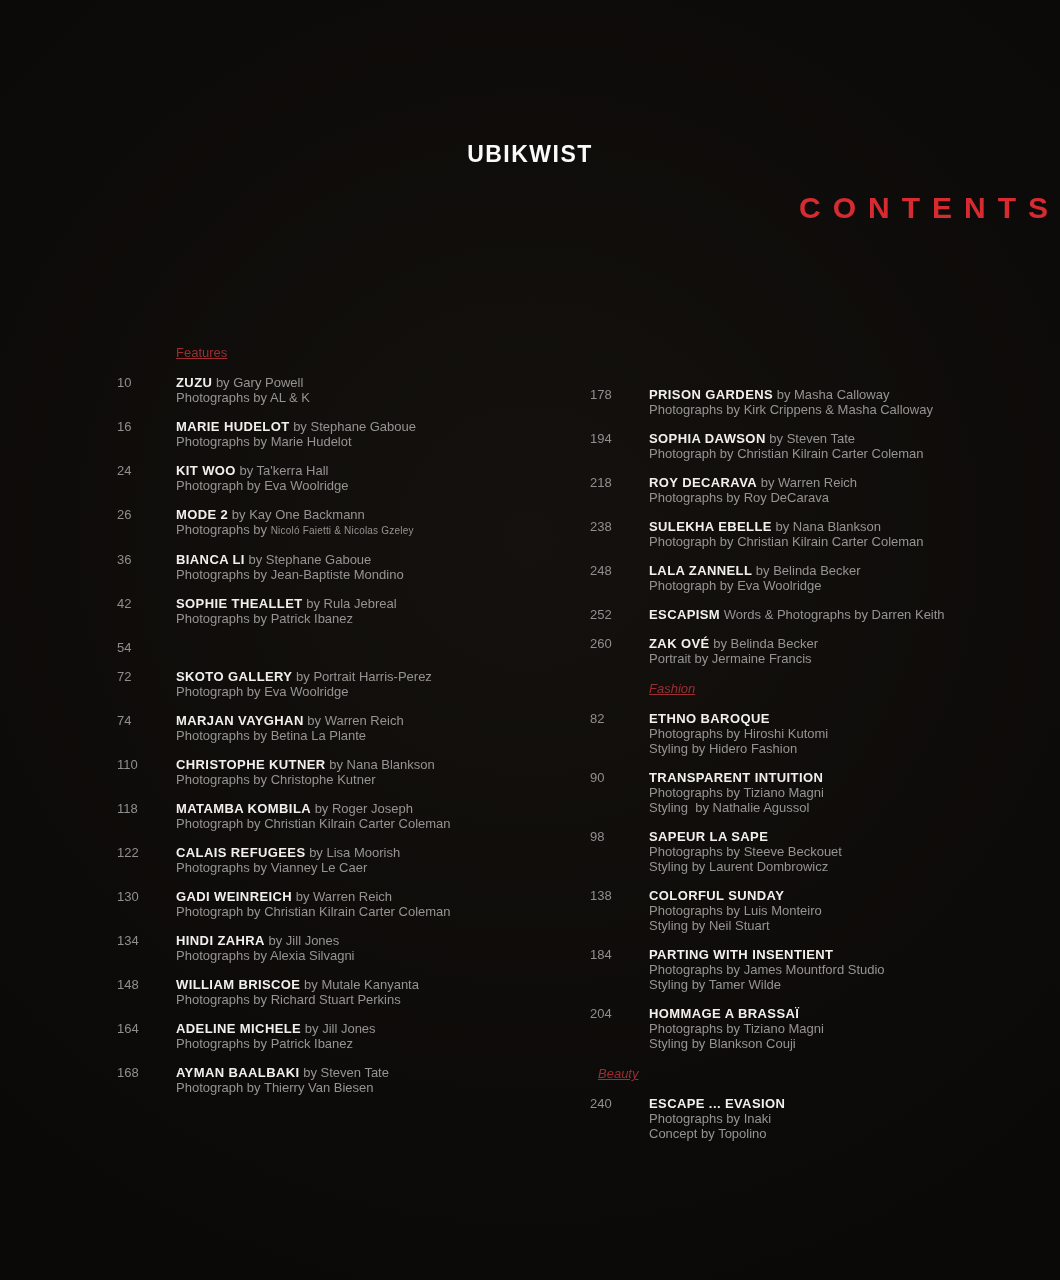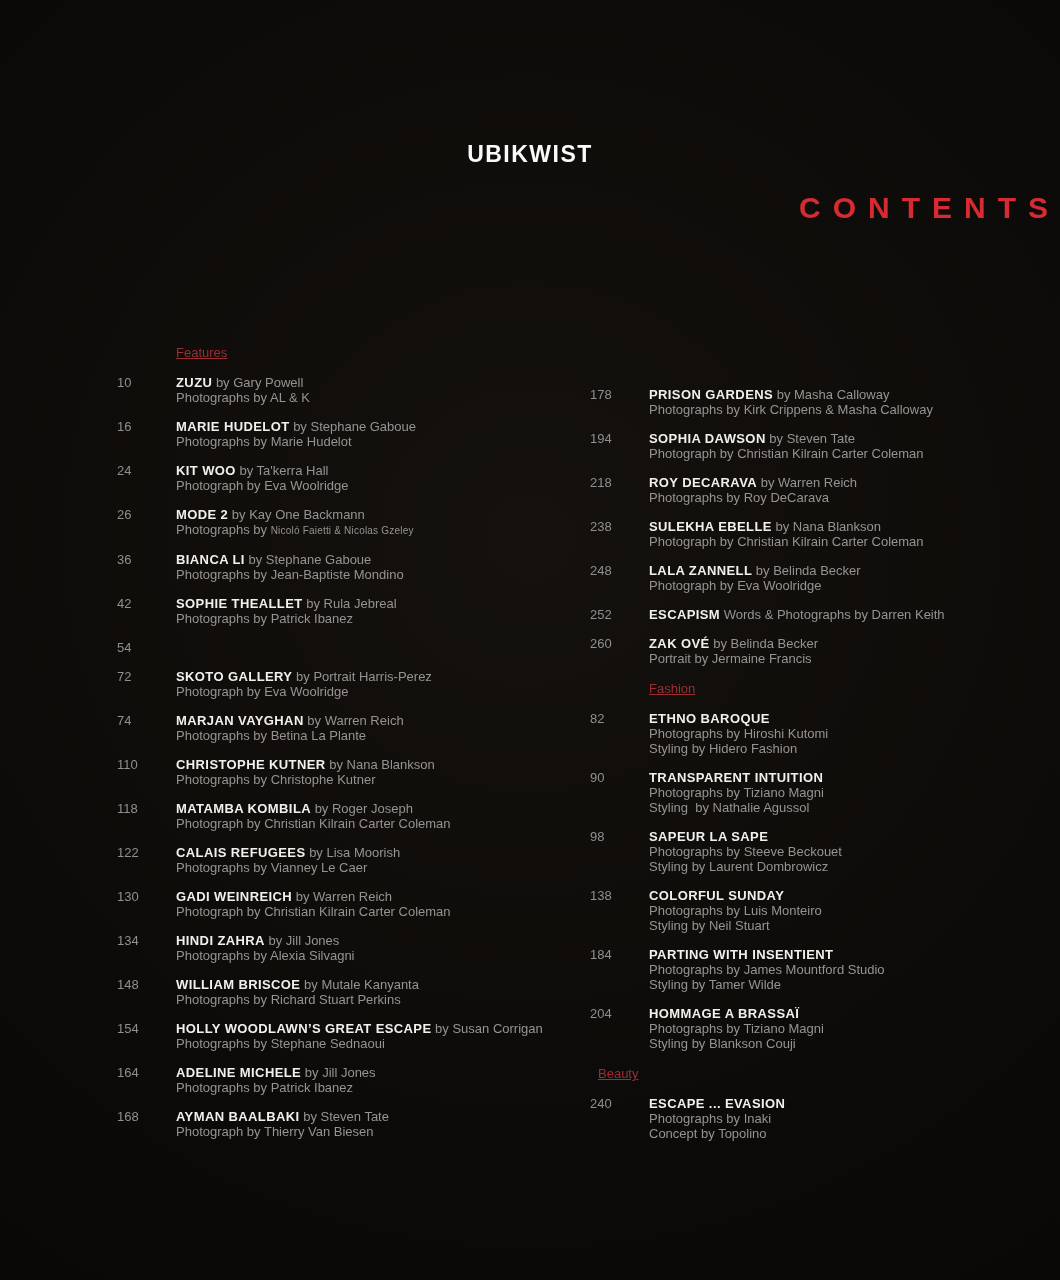--- a/index.html
+++ b/index.html
@@ -51,21 +51,21 @@
   }
   .col-left  { left: 117px; top: 345px; width: 460px; }
   .col-right { left: 590px; top: 387px; width: 450px; }
 
   .section-header {
     color: #9b2f34;
     text-decoration: underline;
     margin: 0 0 15px 59px;
   }
   .section-header.no-indent { margin-left: 8px; }
-  .block:not(:first-child) .section-header { margin-top: 15px; }
+  .block:not(:first-child) .section-header { margin-top: 15px; font-style: italic; }
 
   .entry { display: flex; margin-bottom: 14px; }
   .num   { width: 59px; flex: none; color: #918f8d; }
   .entry-body { flex: 1; }
   .t     { color: #f2f0ed; font-weight: 700; letter-spacing: 0.4px; margin-top: 33px; }
   .by    { color: #969492; }
   .credit { color: #969492; white-space: pre-wrap; }
   .credit-large { font-size: 10px; letter-spacing: 0.2px; }
 </style>
 </head>
@@ -172,27 +172,20 @@
           </div>
         </div>
         <div class="entry">
           <div class="num">148</div>
           <div class="entry-body">
             <div class="title-line"><span class="t">WILLIAM BRISCOE</span><span class="by"> by Mutale Kanyanta</span></div>
             <div class="credit">Photographs by Richard Stuart Perkins</div>
           </div>
         </div>
         <div class="entry">
-          <div class="num">154</div>
-          <div class="entry-body">
-            <div class="title-line"><span class="t">HOLLY WOODLAWN’S GREAT ESCAPE</span><span class="by"> by Susan Corrigan</span></div>
-            <div class="credit">Photographs by Stephane Sednaoui</div>
-          </div>
-        </div>
-        <div class="entry">
           <div class="num">164</div>
           <div class="entry-body">
             <div class="title-line"><span class="t">ADELINE MICHELE</span><span class="by"> by Jill Jones</span></div>
             <div class="credit">Photographs by Patrick Ibanez</div>
           </div>
         </div>
         <div class="entry">
           <div class="num">168</div>
           <div class="entry-body">
             <div class="title-line"><span class="t">AYMAN BAALBAKI</span><span class="by"> by Steven Tate</span></div>

